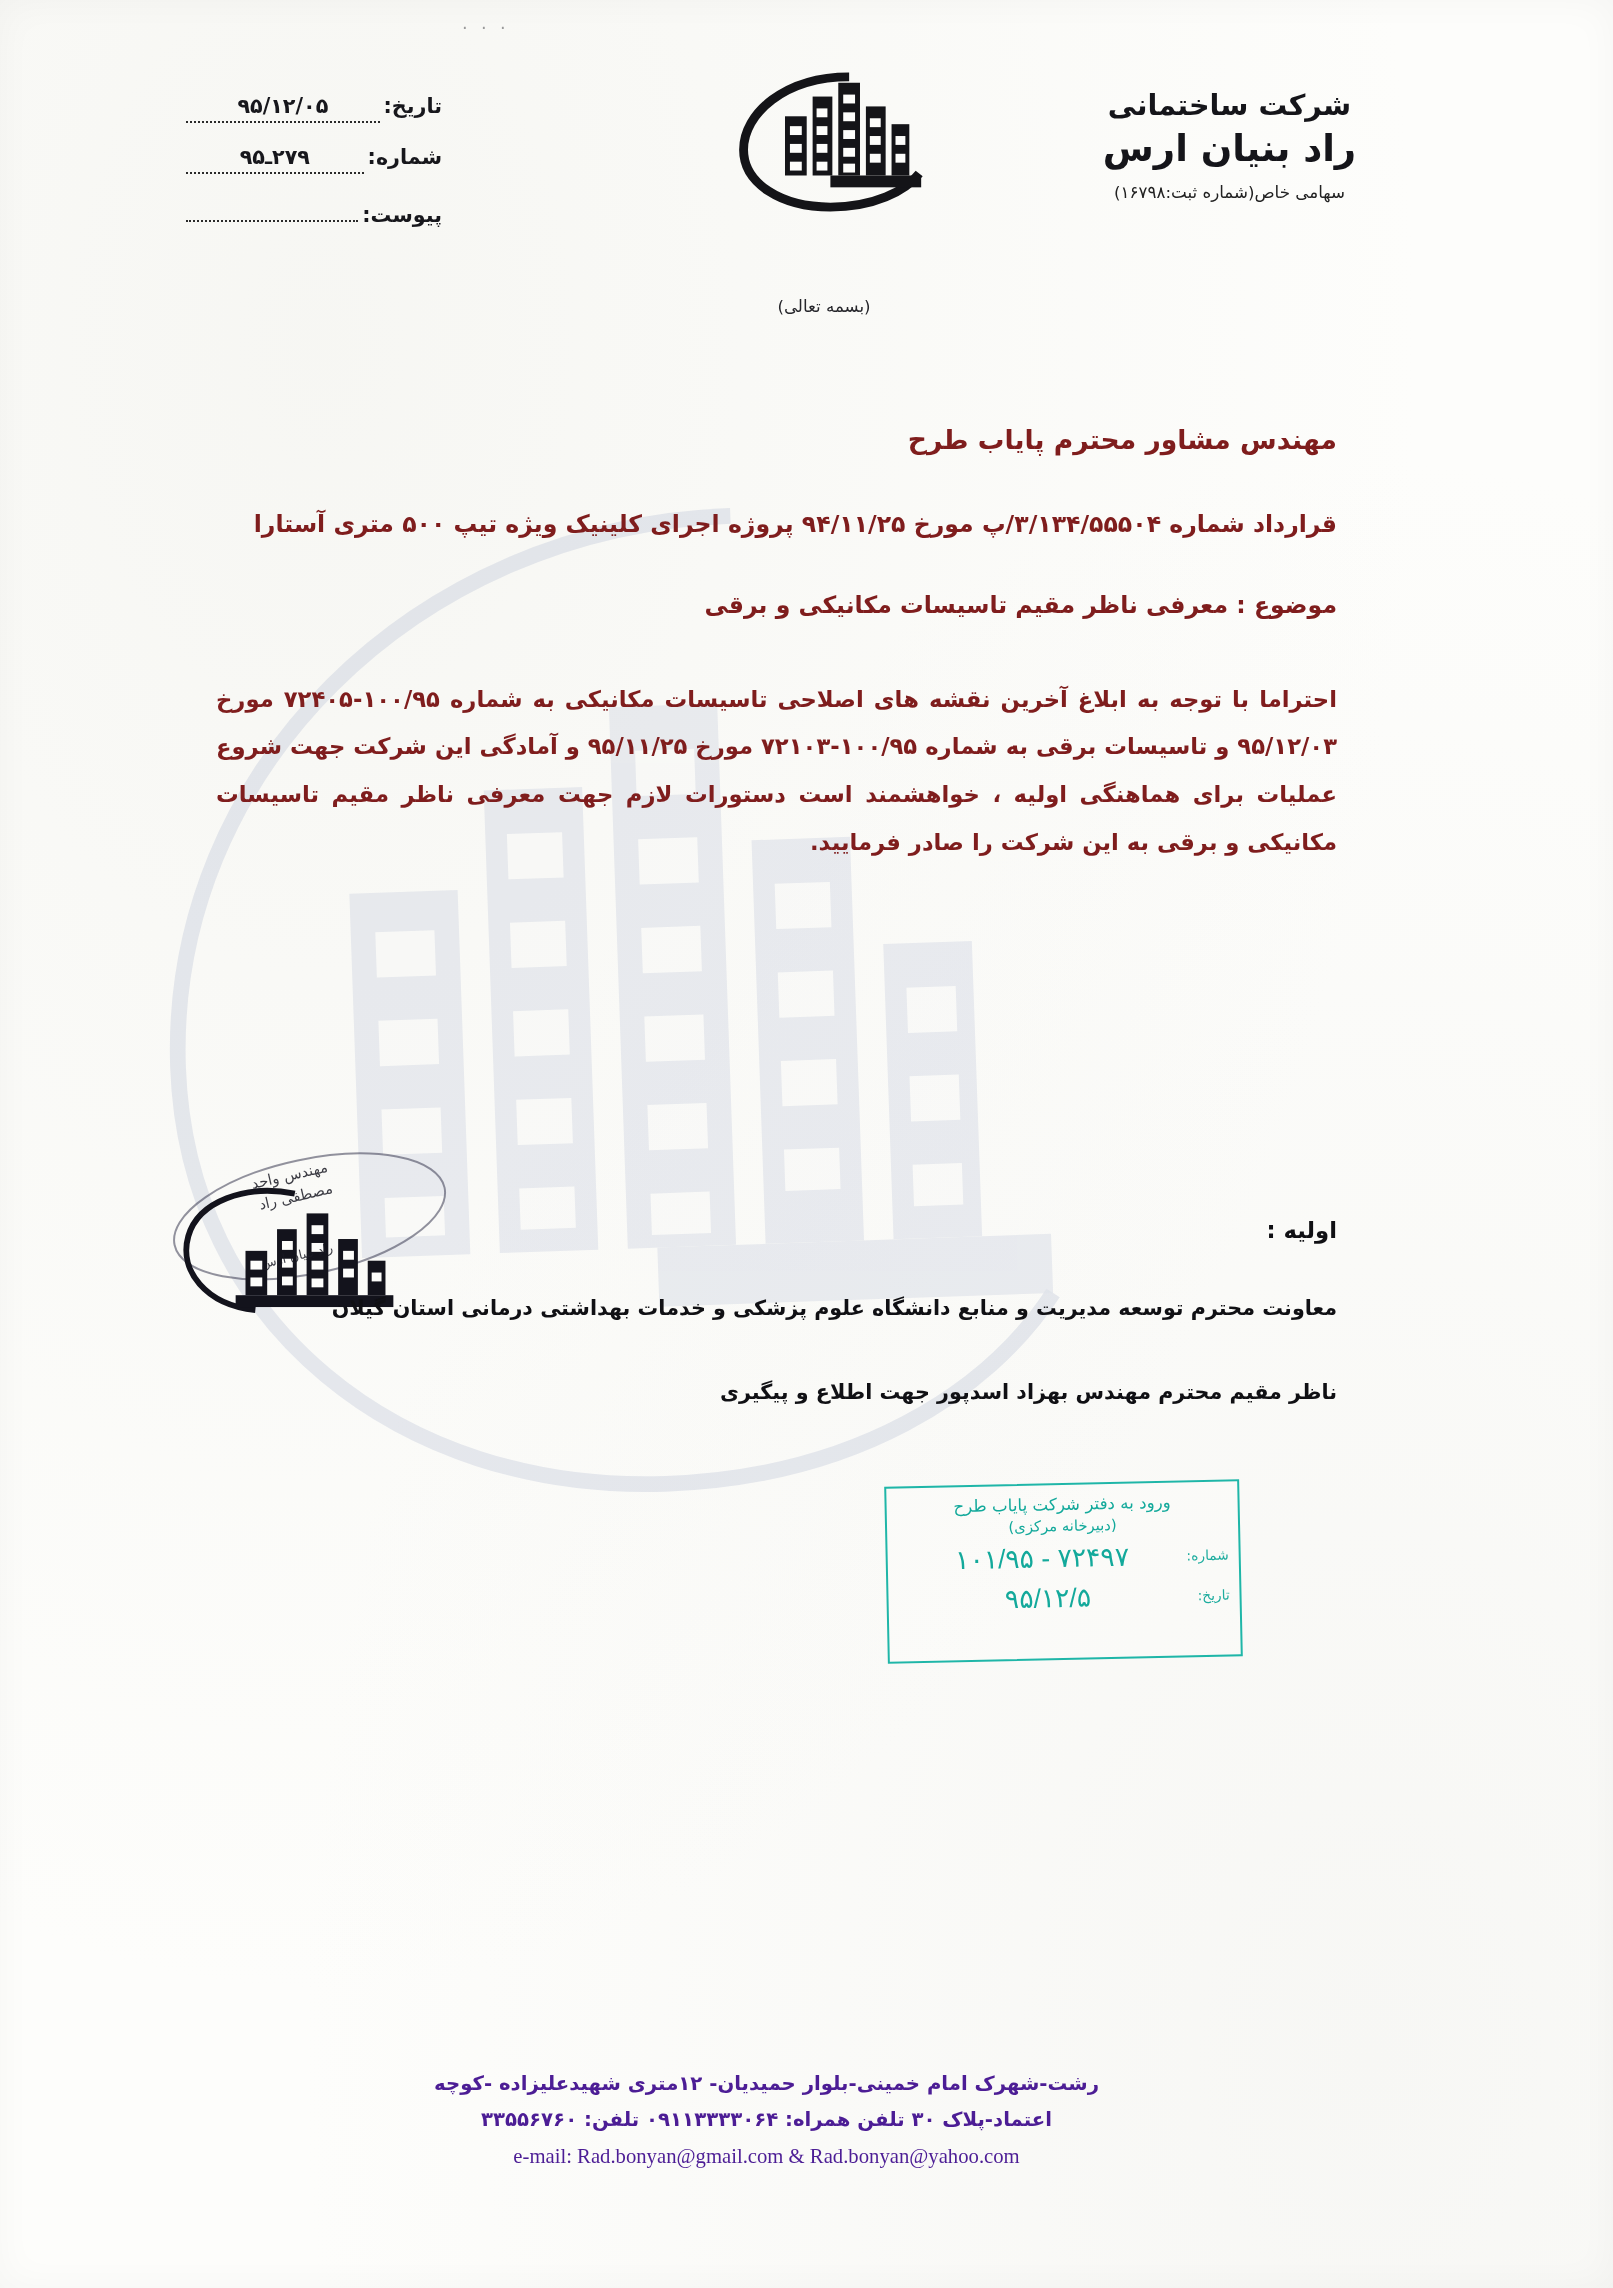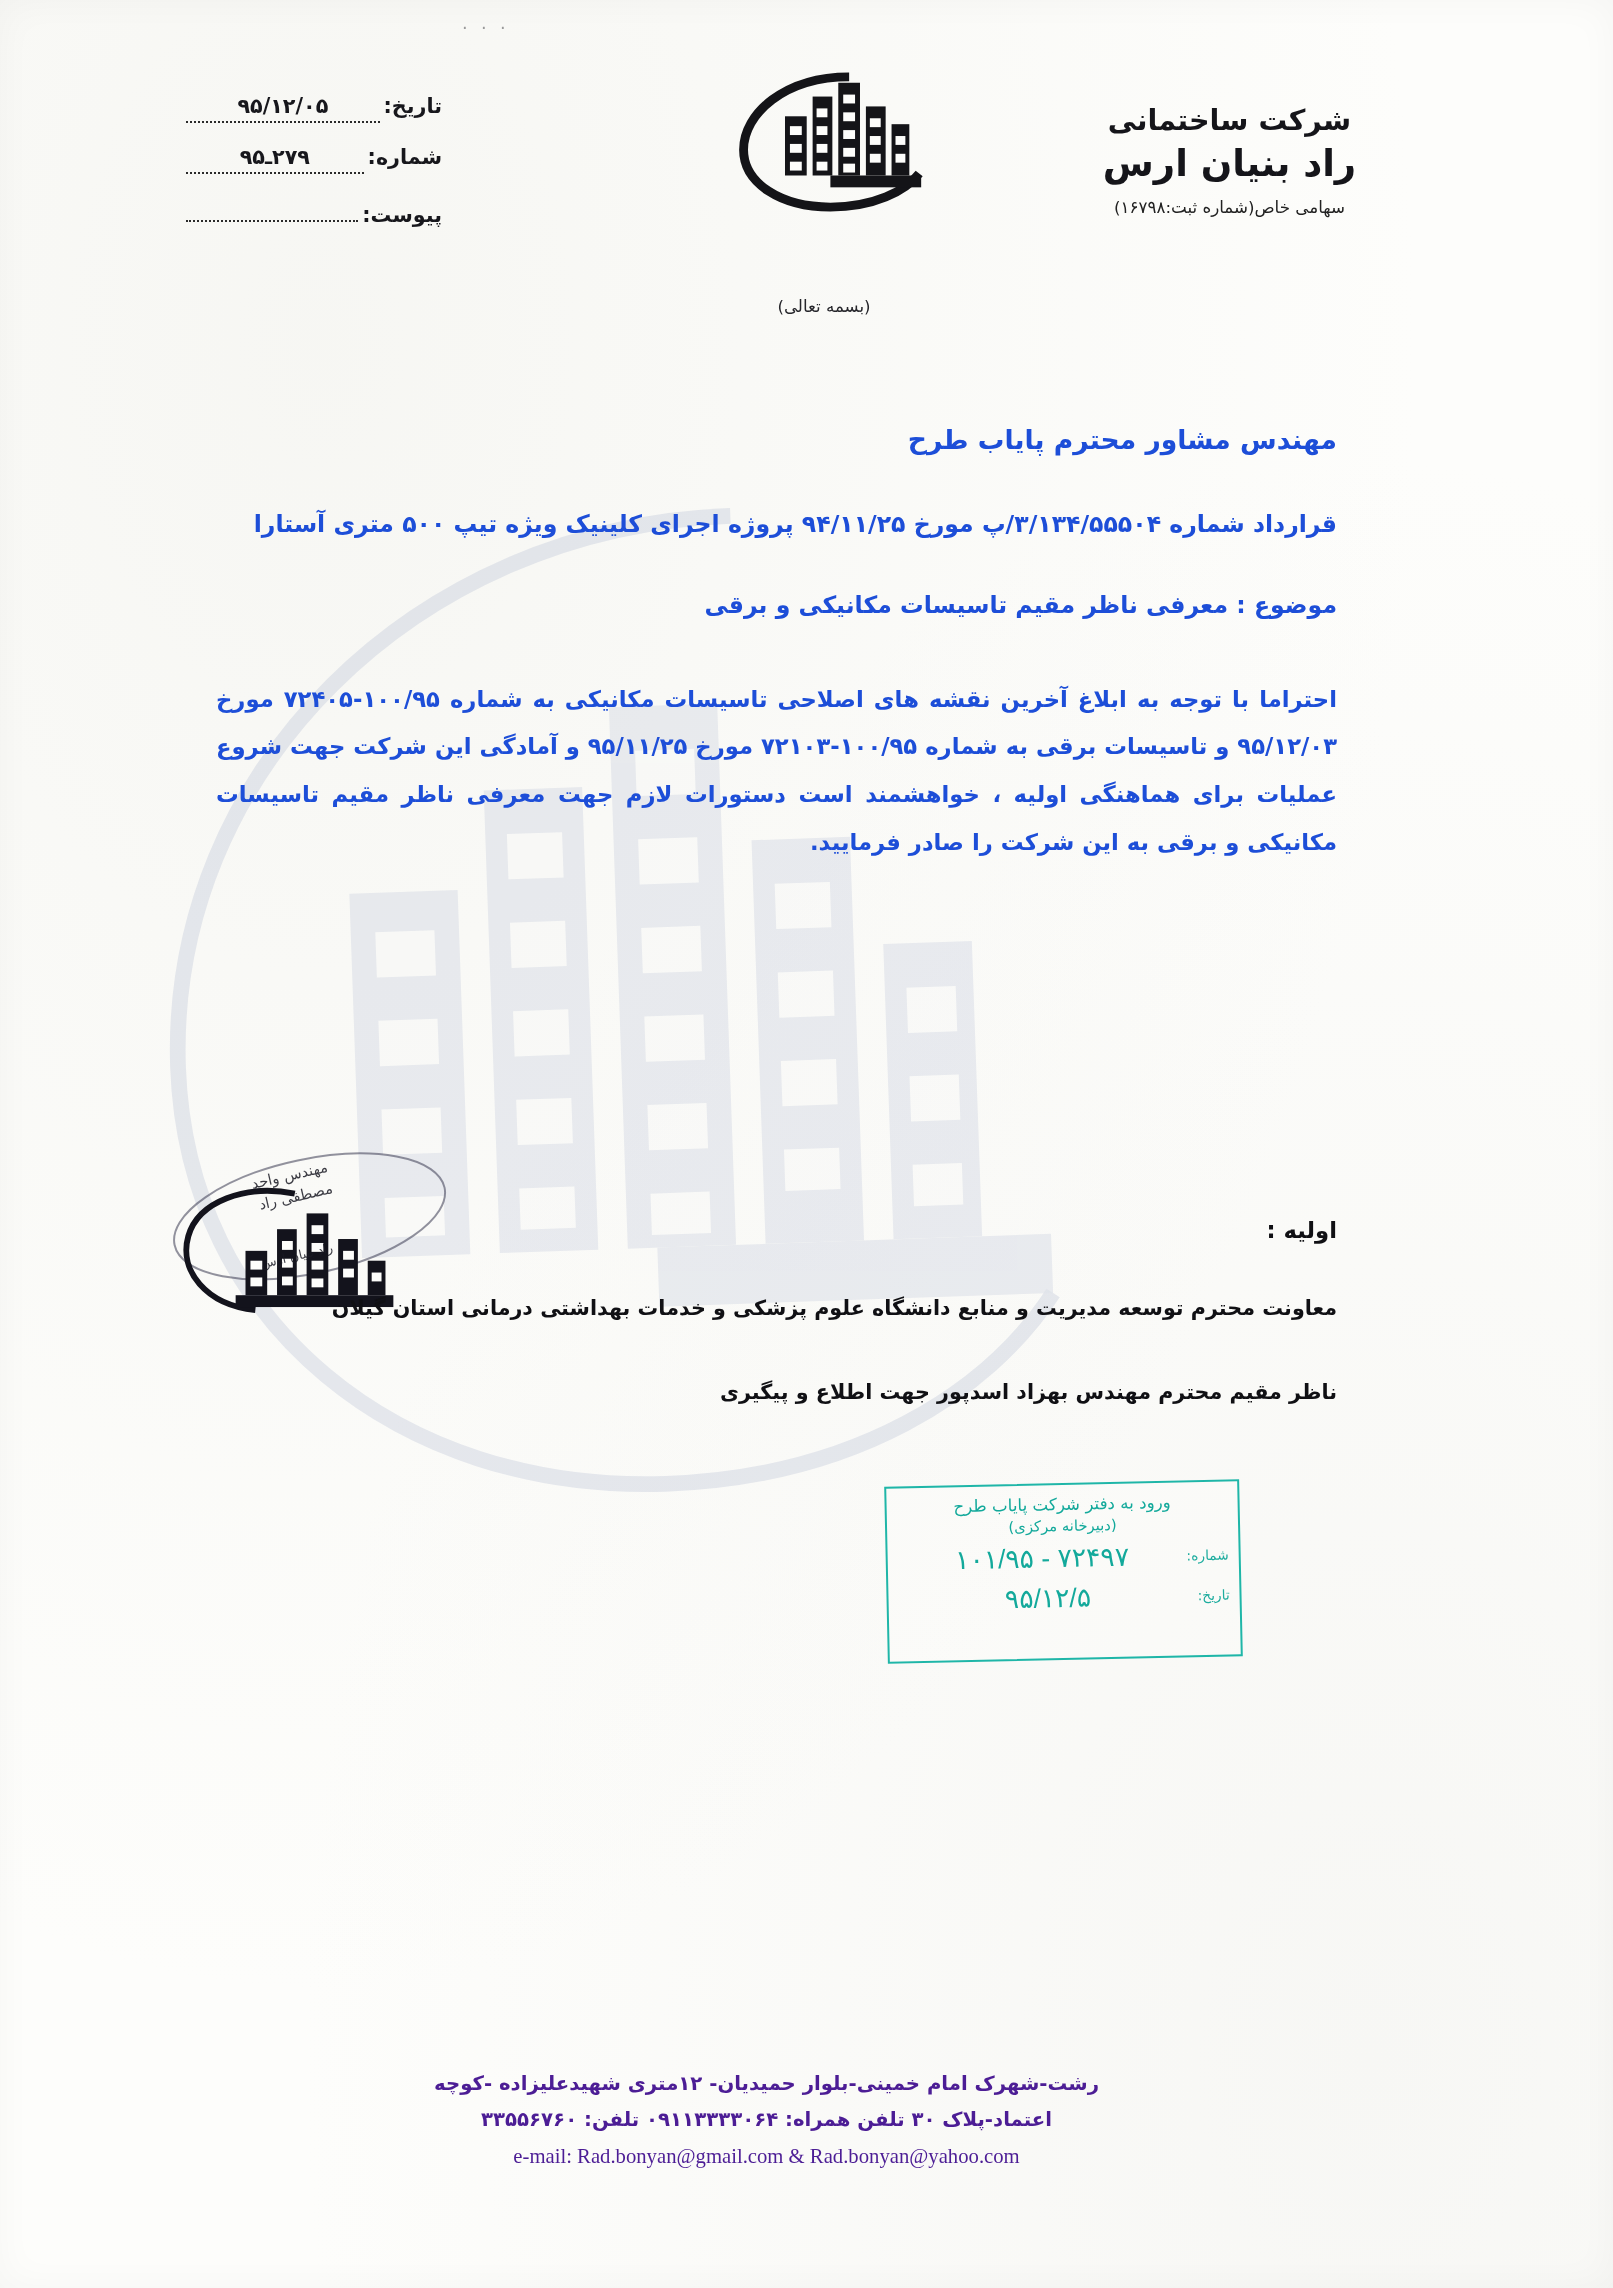--- a/index.html
+++ b/index.html
@@ -38,21 +38,21 @@
     position: absolute;
     top: 59px;
     right: 89px;
     width: 887px;
     text-align: center;
     direction: rtl;
   }
   .lh-inner {
     display: flex;
     flex-direction: row-reverse;
-    align-items: flex-end;
+    align-items: center;
     justify-content: flex-start;
     gap: 2px;
   }
   .logo-box {
     width: 296px;
     height: 158px;
     position: relative;
     flex: 0 0 auto;
   }
   .logo-svg { display: block; }
@@ -128,21 +128,21 @@
   }
 
   
   .body-block {
     position: absolute;
     top: 424px;
     right: 276px;
     left: 148px;
     direction: rtl;
     text-align: right;
-    color: #1d4ed8;
+    color: #7f1d1d;
   }
   .addressee {
     font-size: 26.6px;
     font-weight: bold;
     margin-bottom: 51px;
     letter-spacing: -0.2px;
   }
   .contract-line {
     font-size: 23.6px;
     font-weight: bold;

